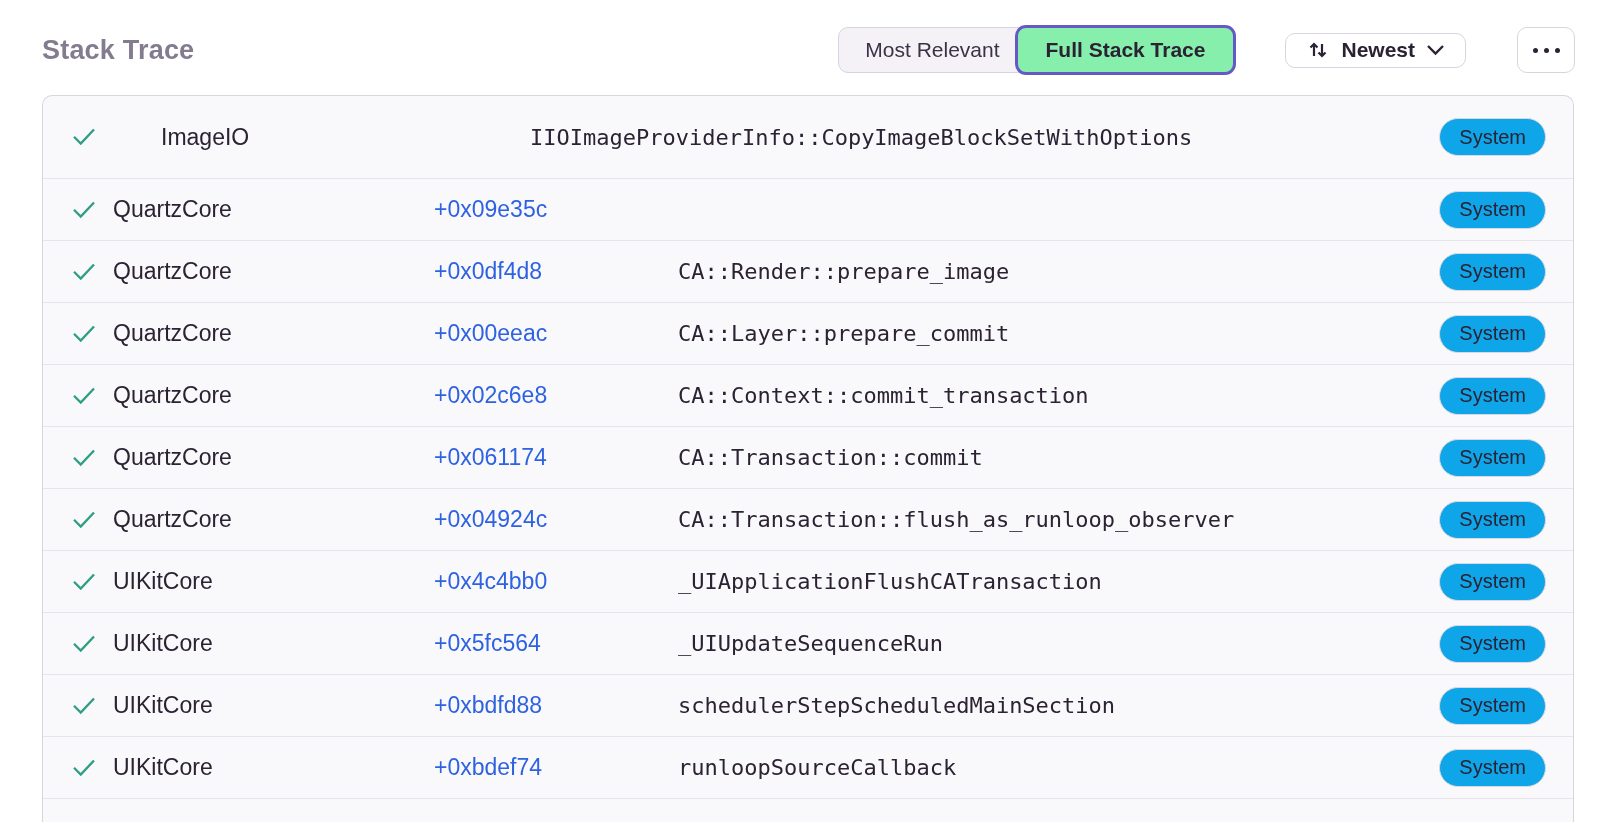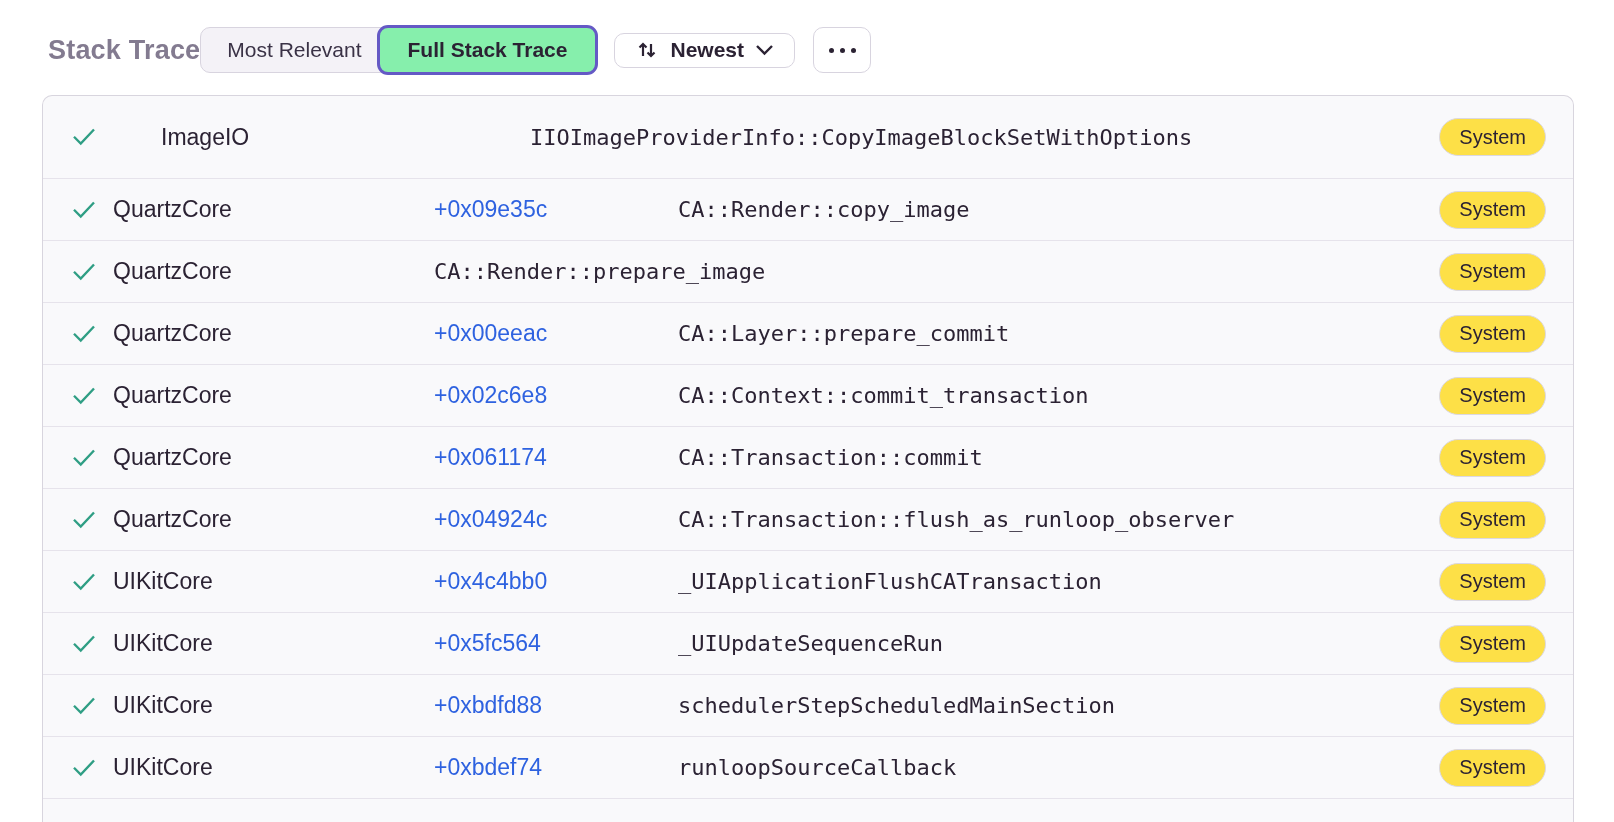--- a/index.html
+++ b/index.html
@@ -1,24 +1,24 @@
 <!DOCTYPE html>
 <html><head>
 <meta charset="utf-8">
 <style>
   * { margin:0; padding:0; box-sizing:border-box; }
   html,body { width:1614px; height:822px; background:#ffffff; overflow:hidden;
               font-family:"Liberation Sans", sans-serif; }
   .page { position:relative; width:1614px; height:822px; }
 
   
-  .header { position:absolute; left:48px; right:39px; top:24px; height:52px;
-            display:flex; align-items:center; }
+  .header { position:absolute; left:42px; right:39px; top:24px; height:52px;
+            display:flex; align-items:center; justify-content:space-between; }
   .page-title { font-size:27px; font-weight:bold; color:#837b90; letter-spacing:.2px; }
-  .controls { display:flex; align-items:center; }
+  .controls { display:flex; align-items:center;gap:33px; }
 
   .seg-group { display:flex; align-items:center; }
   .seg-btn { height:46px; padding:0 26px; display:flex; align-items:center;
              font-size:21px; color:#3a3246; background:#f4f2f7;
              border:1px solid #d8d4df; border-radius:10px 0 0 10px; cursor:pointer; }
   .seg-btn.selected { background:#86efac; border:3px solid #6559c5; border-radius:11px;
              font-weight:bold; color:#2b2233; height:50px; margin-left:-12px;
              position:relative; z-index:2; padding:0 28px; }
 
   .sort-btn { margin-left:16px; height:35px; padding:0 20px; display:flex;
@@ -41,21 +41,21 @@
   .cell-check { width:44px; flex:none; display:flex; align-items:center; }
   .cell-module { width:321px; flex:none; font-size:23px; color:#2b2233; }
   .cell-address { width:244px; flex:none; font-size:23px; color:#2e62e0;
                   text-decoration:none; cursor:pointer; }
   .cell-function { flex:1; min-width:0; }
   .cell-function .fn { display:block; max-width:684px;
                   font-family:"DejaVu Sans Mono", monospace; font-size:22px;
                   line-height:31px; color:#2b2233; word-break:break-all; }
   .cell-badge { flex:none; margin-left:auto; }
   .badge { display:flex; align-items:center; justify-content:center; height:38px;
-           padding:0 19px; background:#fde047; border:1px solid #dbd8e1;
+           padding:0 19px; background:#0ea5e9; border:1px solid #dbd8e1;
            border-radius:19px; font-size:20px; color:#2b2233; white-space:nowrap; }
 </style>
 </head>
 <body>
 
 <div class="page">
 
   <div class="header">
     <div class="page-title">Stack Trace</div>
 
@@ -106,34 +106,32 @@
     </span>
   </div>
       <div class="frame-row">
     <span class="cell-check">
       <svg width="30" height="30" viewBox="0 0 24 24" fill="none" stroke="#2f9e84" stroke-width="1.9">
         <path d="M20 6 L9.4 17.2 L4 11.8"></path>
       </svg>
     </span>
     <span class="cell-module">QuartzCore</span>
     <a class="cell-address">+0x09e35c</a>
-    <span class="cell-function">
-      <span class="fn">CA::Render::copy_image</span>
-    </span>
-    <span class="cell-badge">
-      <span class="badge">System</span>
-    </span>
-  </div>
-      <div class="frame-row">
-    <span class="cell-check">
-      <svg width="30" height="30" viewBox="0 0 24 24" fill="none" stroke="#2f9e84" stroke-width="1.9">
-        <path d="M20 6 L9.4 17.2 L4 11.8"></path>
-      </svg>
-    </span>
-    <span class="cell-module">QuartzCore</span>
+    <span class="cell-badge">
+      <span class="badge">System</span>
+    </span>
+  </div>
+      <div class="frame-row">
+    <span class="cell-check">
+      <svg width="30" height="30" viewBox="0 0 24 24" fill="none" stroke="#2f9e84" stroke-width="1.9">
+        <path d="M20 6 L9.4 17.2 L4 11.8"></path>
+      </svg>
+    </span>
+    <span class="cell-module">QuartzCore</span>
+    <a class="cell-address">+0x0df4d8</a>
     <span class="cell-function">
       <span class="fn">CA::Render::prepare_image</span>
     </span>
     <span class="cell-badge">
       <span class="badge">System</span>
     </span>
   </div>
       <div class="frame-row">
     <span class="cell-check">
       <svg width="30" height="30" viewBox="0 0 24 24" fill="none" stroke="#2f9e84" stroke-width="1.9">

